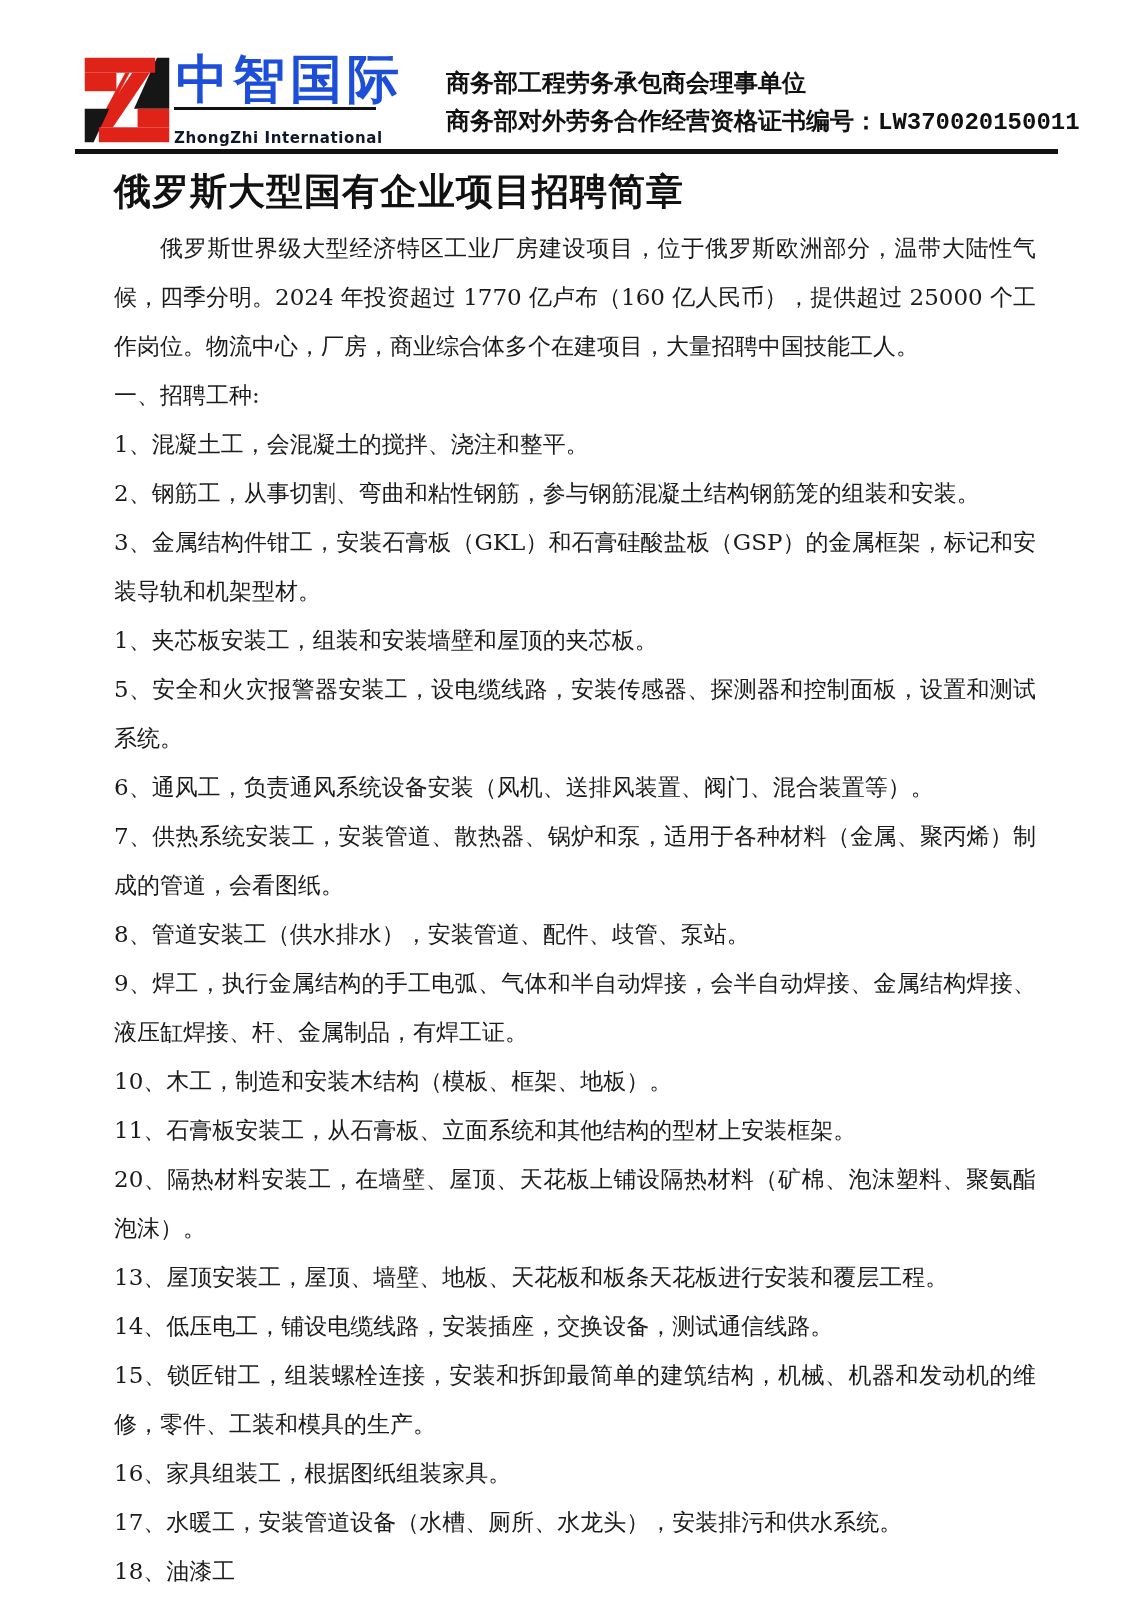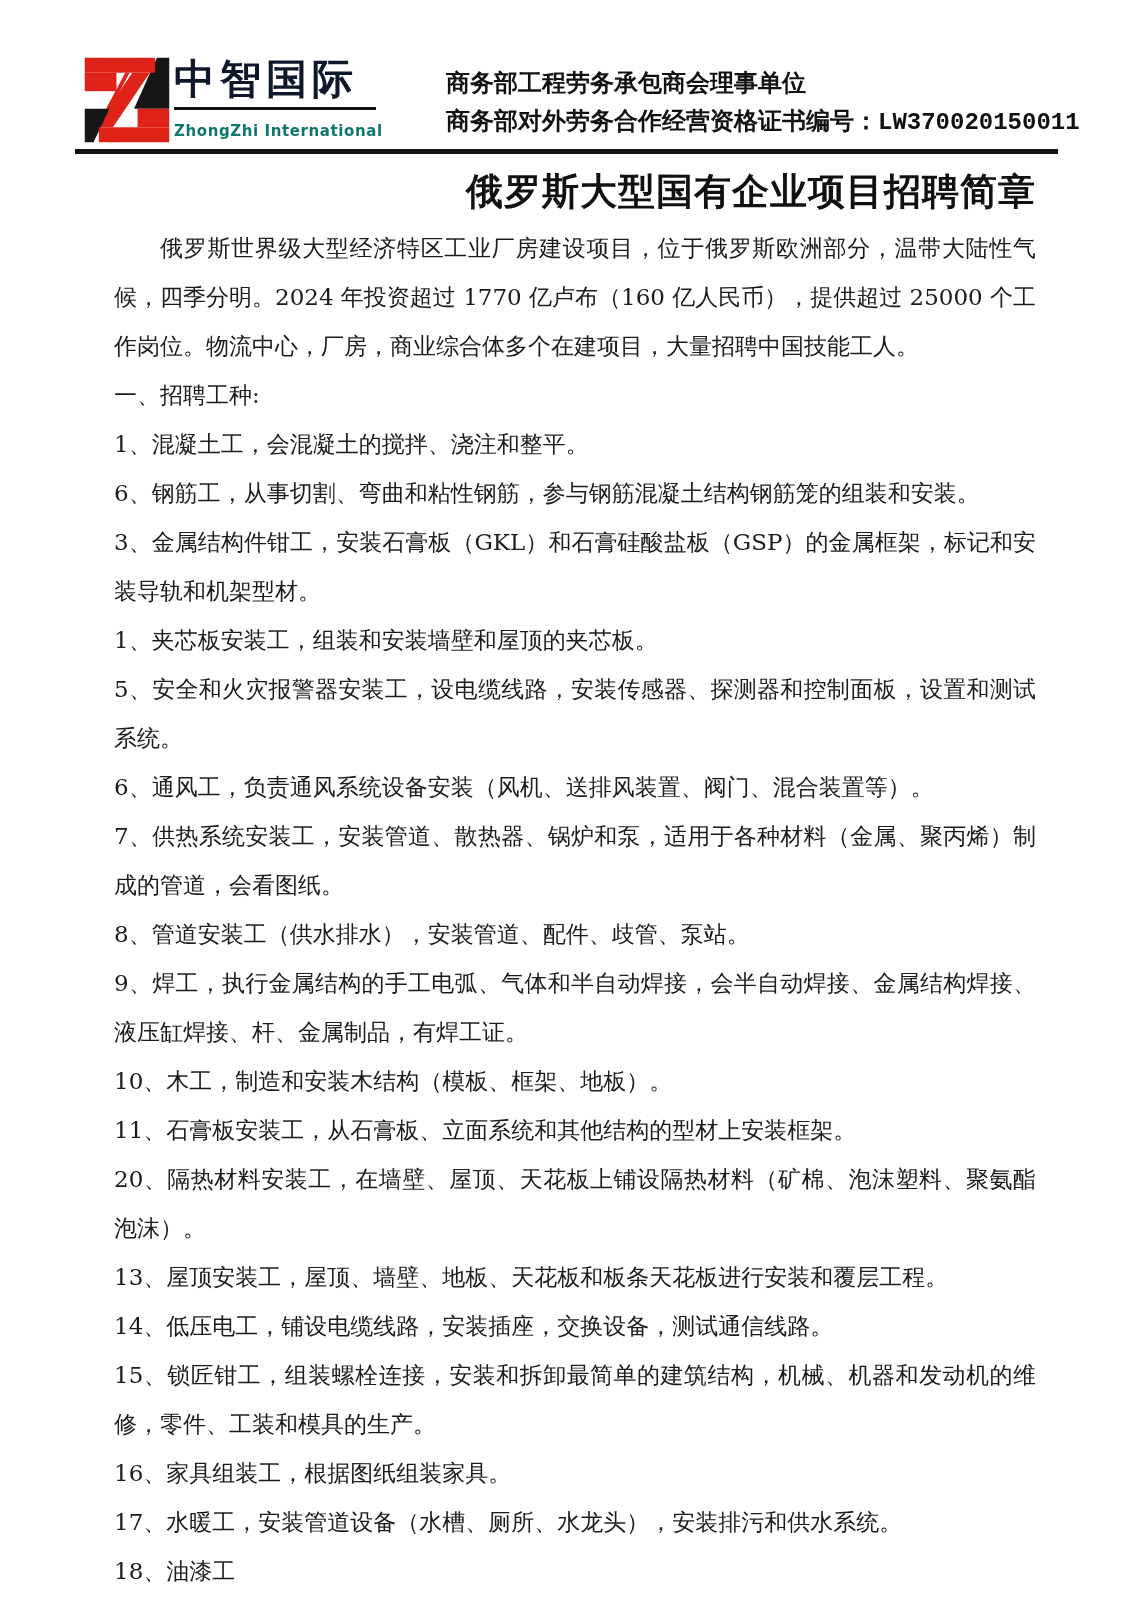--- a/index.html
+++ b/index.html
@@ -12,33 +12,33 @@
     overflow:hidden;
     font-family:"DejaVu Serif","Liberation Serif",serif;
     color:#1b1b1b;
   }
   
   .logo-mark { position:absolute; left:83px; top:55px; width:88px; height:90px; }
   .lr { fill:#e02318; }
   .lk { fill:#161616; }
   .brand-text { position:absolute; left:174px; top:56px; width:230px;
                 font-family:"DejaVu Sans","Liberation Sans",sans-serif; }
-  .brand-cn { font-size:41px; font-weight:bold; letter-spacing:5px; color:#0f172a;
-              line-height:46px; white-space:nowrap; }
+  .brand-cn { font-size:52px; font-weight:bold; letter-spacing:5px; color:#1d4ed8;
+              line-height:46px; white-space:nowrap;text-align:right; }
   .brand-rule { width:202px; height:3px; background:#111; margin-top:5px; }
-  .brand-en { font-size:15px; font-weight:bold; letter-spacing:0.6px; color:#0f766e;
-              margin-top:12px; white-space:nowrap; }
+  .brand-en { font-size:15px; font-weight:bold; letter-spacing:0.6px; color:#0f172a;
+              margin-top:19px; white-space:nowrap; }
   .cert { position:absolute; left:446px; top:64px; width:640px;
           font-weight:bold; font-size:24px; line-height:38px; color:#111; }
   .cert .num { font-family:Liberation Mono, monospace; }
   .head-rule { position:absolute; left:75px; top:149px; width:983px; height:5px;
                background:#111; }
   
   .main { position:absolute; left:114px; top:165px; width:922px; }
-  .doc-title { font-size:37px; font-weight:bold; text-align:right;
+  .doc-title { font-size:37px; font-weight:bold; text-align:left;
                letter-spacing:1px; line-height:52px; color:#111; }
   .para { font-size:23px; line-height:49px; text-align:justify; }
   .intro { margin-top:7px; text-indent:2em; }
   .sec-head { font-size:23px; line-height:49px; font-weight:normal; }
   .job-list .para { margin:0; }
 </style>
 </head>
 <body>
 
 <div class="page">
@@ -66,21 +66,21 @@
   </div>
 
   <div class="head-rule"></div>
 
   <div class="main">
     <div class="doc-title">俄罗斯大型国有企业项目招聘简章</div>
     <p class="para intro">俄罗斯世界级大型经济特区工业厂房建设项目，位于俄罗斯欧洲部分，温带大陆性气候，四季分明。2024 年投资超过 1770 亿卢布（160 亿人民币），提供超过 25000 个工作岗位。物流中心，厂房，商业综合体多个在建项目，大量招聘中国技能工人。</p>
     <p class="sec-head">一、招聘工种:</p>
     <div class="job-list">
       <p class="para">1、混凝土工，会混凝土的搅拌、浇注和整平。</p>
-      <p class="para">6、钢筋工，从事切割、弯曲和粘性钢筋，参与钢筋混凝土结构钢筋笼的组装和安装。</p>
+      <p class="para">2、钢筋工，从事切割、弯曲和粘性钢筋，参与钢筋混凝土结构钢筋笼的组装和安装。</p>
       <p class="para">3、金属结构件钳工，安装石膏板（GKL）和石膏硅酸盐板（GSP）的金属框架，标记和安装导轨和机架型材。</p>
       <p class="para">1、夹芯板安装工，组装和安装墙壁和屋顶的夹芯板。</p>
       <p class="para">5、安全和火灾报警器安装工，设电缆线路，安装传感器、探测器和控制面板，设置和测试系统。</p>
       <p class="para">6、通风工，负责通风系统设备安装（风机、送排风装置、阀门、混合装置等）。</p>
       <p class="para">7、供热系统安装工，安装管道、散热器、锅炉和泵，适用于各种材料（金属、聚丙烯）制成的管道，会看图纸。</p>
       <p class="para">8、管道安装工（供水排水），安装管道、配件、歧管、泵站。</p>
       <p class="para">9、焊工，执行金属结构的手工电弧、气体和半自动焊接，会半自动焊接、金属结构焊接、液压缸焊接、杆、金属制品，有焊工证。</p>
       <p class="para">10、木工，制造和安装木结构（模板、框架、地板）。</p>
       <p class="para">11、石膏板安装工，从石膏板、立面系统和其他结构的型材上安装框架。</p>
       <p class="para">20、隔热材料安装工，在墙壁、屋顶、天花板上铺设隔热材料（矿棉、泡沫塑料、聚氨酯泡沫）。</p>

